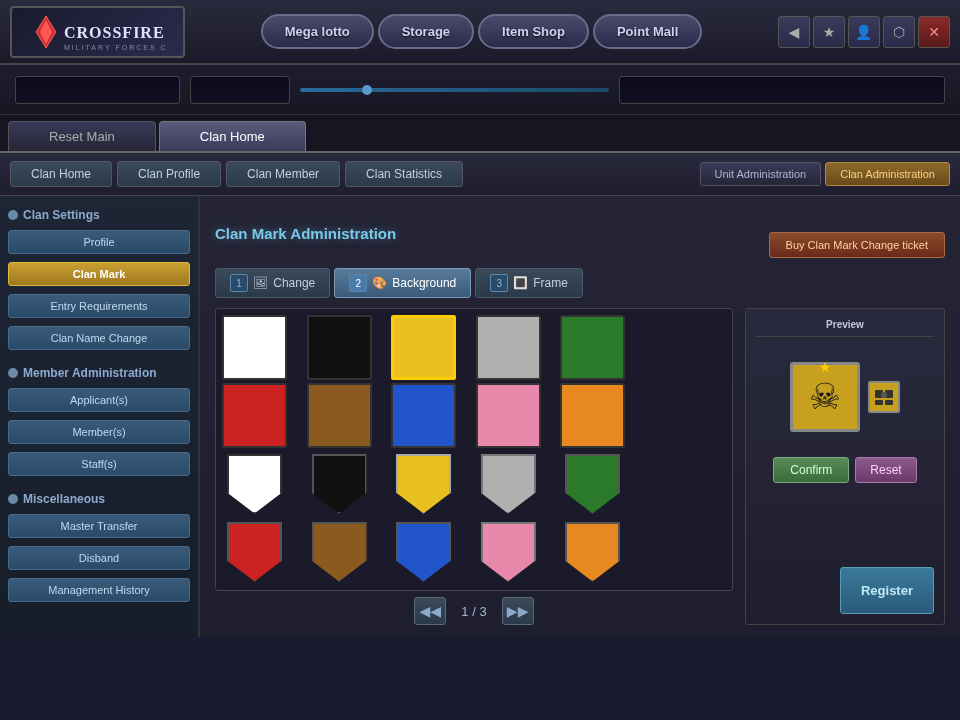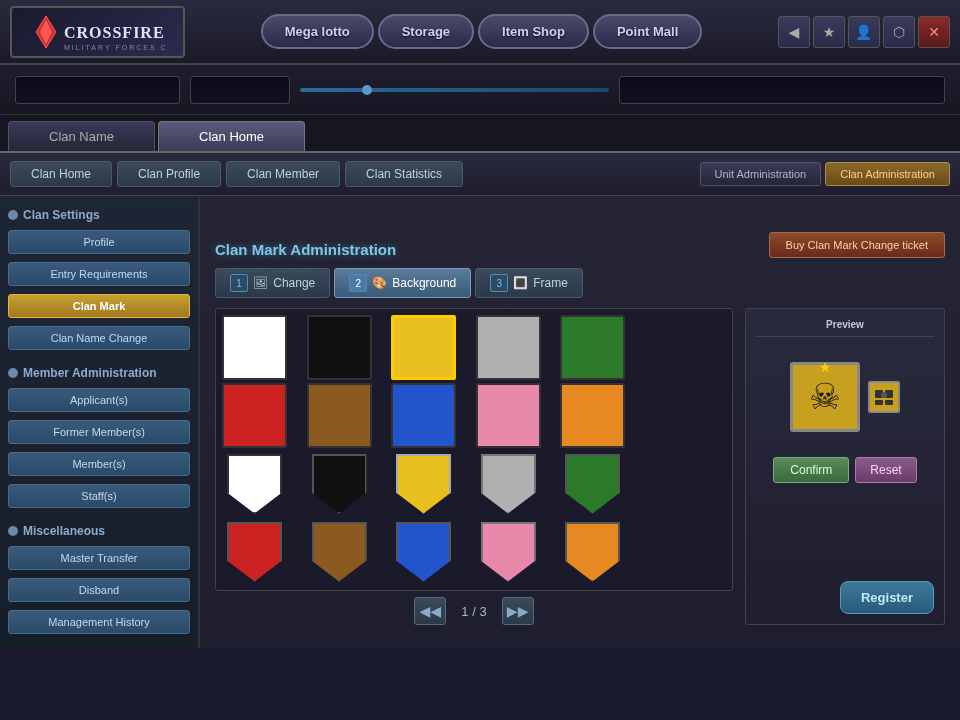--- a/index.html
+++ b/index.html
@@ -241,21 +241,21 @@
       flex: 1;
       padding: 12px 15px;
       display: flex;
       flex-direction: column;
       gap: 10px;
     }
 
     
     .admin-header {
       display: flex;
-      align-items: flex-end;
+      align-items: center;
       justify-content: space-between;
     }
     .admin-title {
       color: #7ac8e8;
       font-size: 15px;
       font-weight: bold;
       text-shadow: 0 0 8px rgba(100,180,220,0.5);
     }
     .buy-ticket-btn {
       padding: 6px 16px;
@@ -460,24 +460,24 @@
       padding: 5px 14px;
       background: linear-gradient(180deg, #8a5a8a 0%, #6a3a6a 100%);
       border: 1px solid #aa7aaa;
       border-radius: 3px;
       color: #ffd0ff;
       font-size: 12px;
       cursor: pointer;
     }
     .register-btn {
       margin-top: auto;
-      padding: 8px 20px;
+      padding: 15px 20px;
       background: linear-gradient(180deg, #3a7a9a 0%, #2a5a7a 100%);
       border: 1px solid #5a9aba;
-      border-radius: 8px;
+      border-radius: 3px;
       color: #c0e8f8;
       font-size: 13px;
       font-weight: bold;
       cursor: pointer;
       align-self: flex-end;
     }
   </style>
 </head>
 <body>
 
@@ -508,21 +508,21 @@
 <div class="search-area">
   <input class="search-input wide" type="text" style="">
   <input class="search-input medium" type="text" style="">
   <div class="search-slider">
     <div class="slider-thumb"></div>
   </div>
   <input class="search-input long" type="text" style="">
 </div>
 
 <div class="main-tabs">
-  <div class="main-tab">Clan Name</div>
+  <div class="main-tab">Reset Main</div>
   <div class="main-tab active">Clan Home</div>
 </div>
 
 <div class="content-area">
 
   <div class="sub-nav">
     <button class="sub-nav-btn">Clan Home</button>
     <button class="sub-nav-btn">Clan Profile</button>
     <button class="sub-nav-btn">Clan Member</button>
     <button class="sub-nav-btn">Clan Statistics</button>
@@ -533,30 +533,29 @@
   </div>
 
   <div class="main-body">
 
     <div class="sidebar">
       <div class="sidebar-section">
         <div class="sidebar-bullet"></div>
         <span class="sidebar-section-label">Clan Settings</span>
       </div>
       <button class="sidebar-btn">Profile</button>
+      <button class="sidebar-btn highlighted">Clan Mark</button>
       <button class="sidebar-btn">Entry Requirements</button>
-      <button class="sidebar-btn highlighted">Clan Mark</button>
       <button class="sidebar-btn">Clan Name Change</button>
 
       <div class="sidebar-section" style="margin-top:8px;">
         <div class="sidebar-bullet"></div>
         <span class="sidebar-section-label">Member Administration</span>
       </div>
       <button class="sidebar-btn">Applicant(s)</button>
-      <button class="sidebar-btn">Former Member(s)</button>
       <button class="sidebar-btn">Member(s)</button>
       <button class="sidebar-btn">Staff(s)</button>
 
       <div class="sidebar-section" style="margin-top:8px;">
         <div class="sidebar-bullet"></div>
         <span class="sidebar-section-label">Miscellaneous</span>
       </div>
       <button class="sidebar-btn">Master Transfer</button>
       <button class="sidebar-btn">Disband</button>
       <button class="sidebar-btn">Management History</button>

